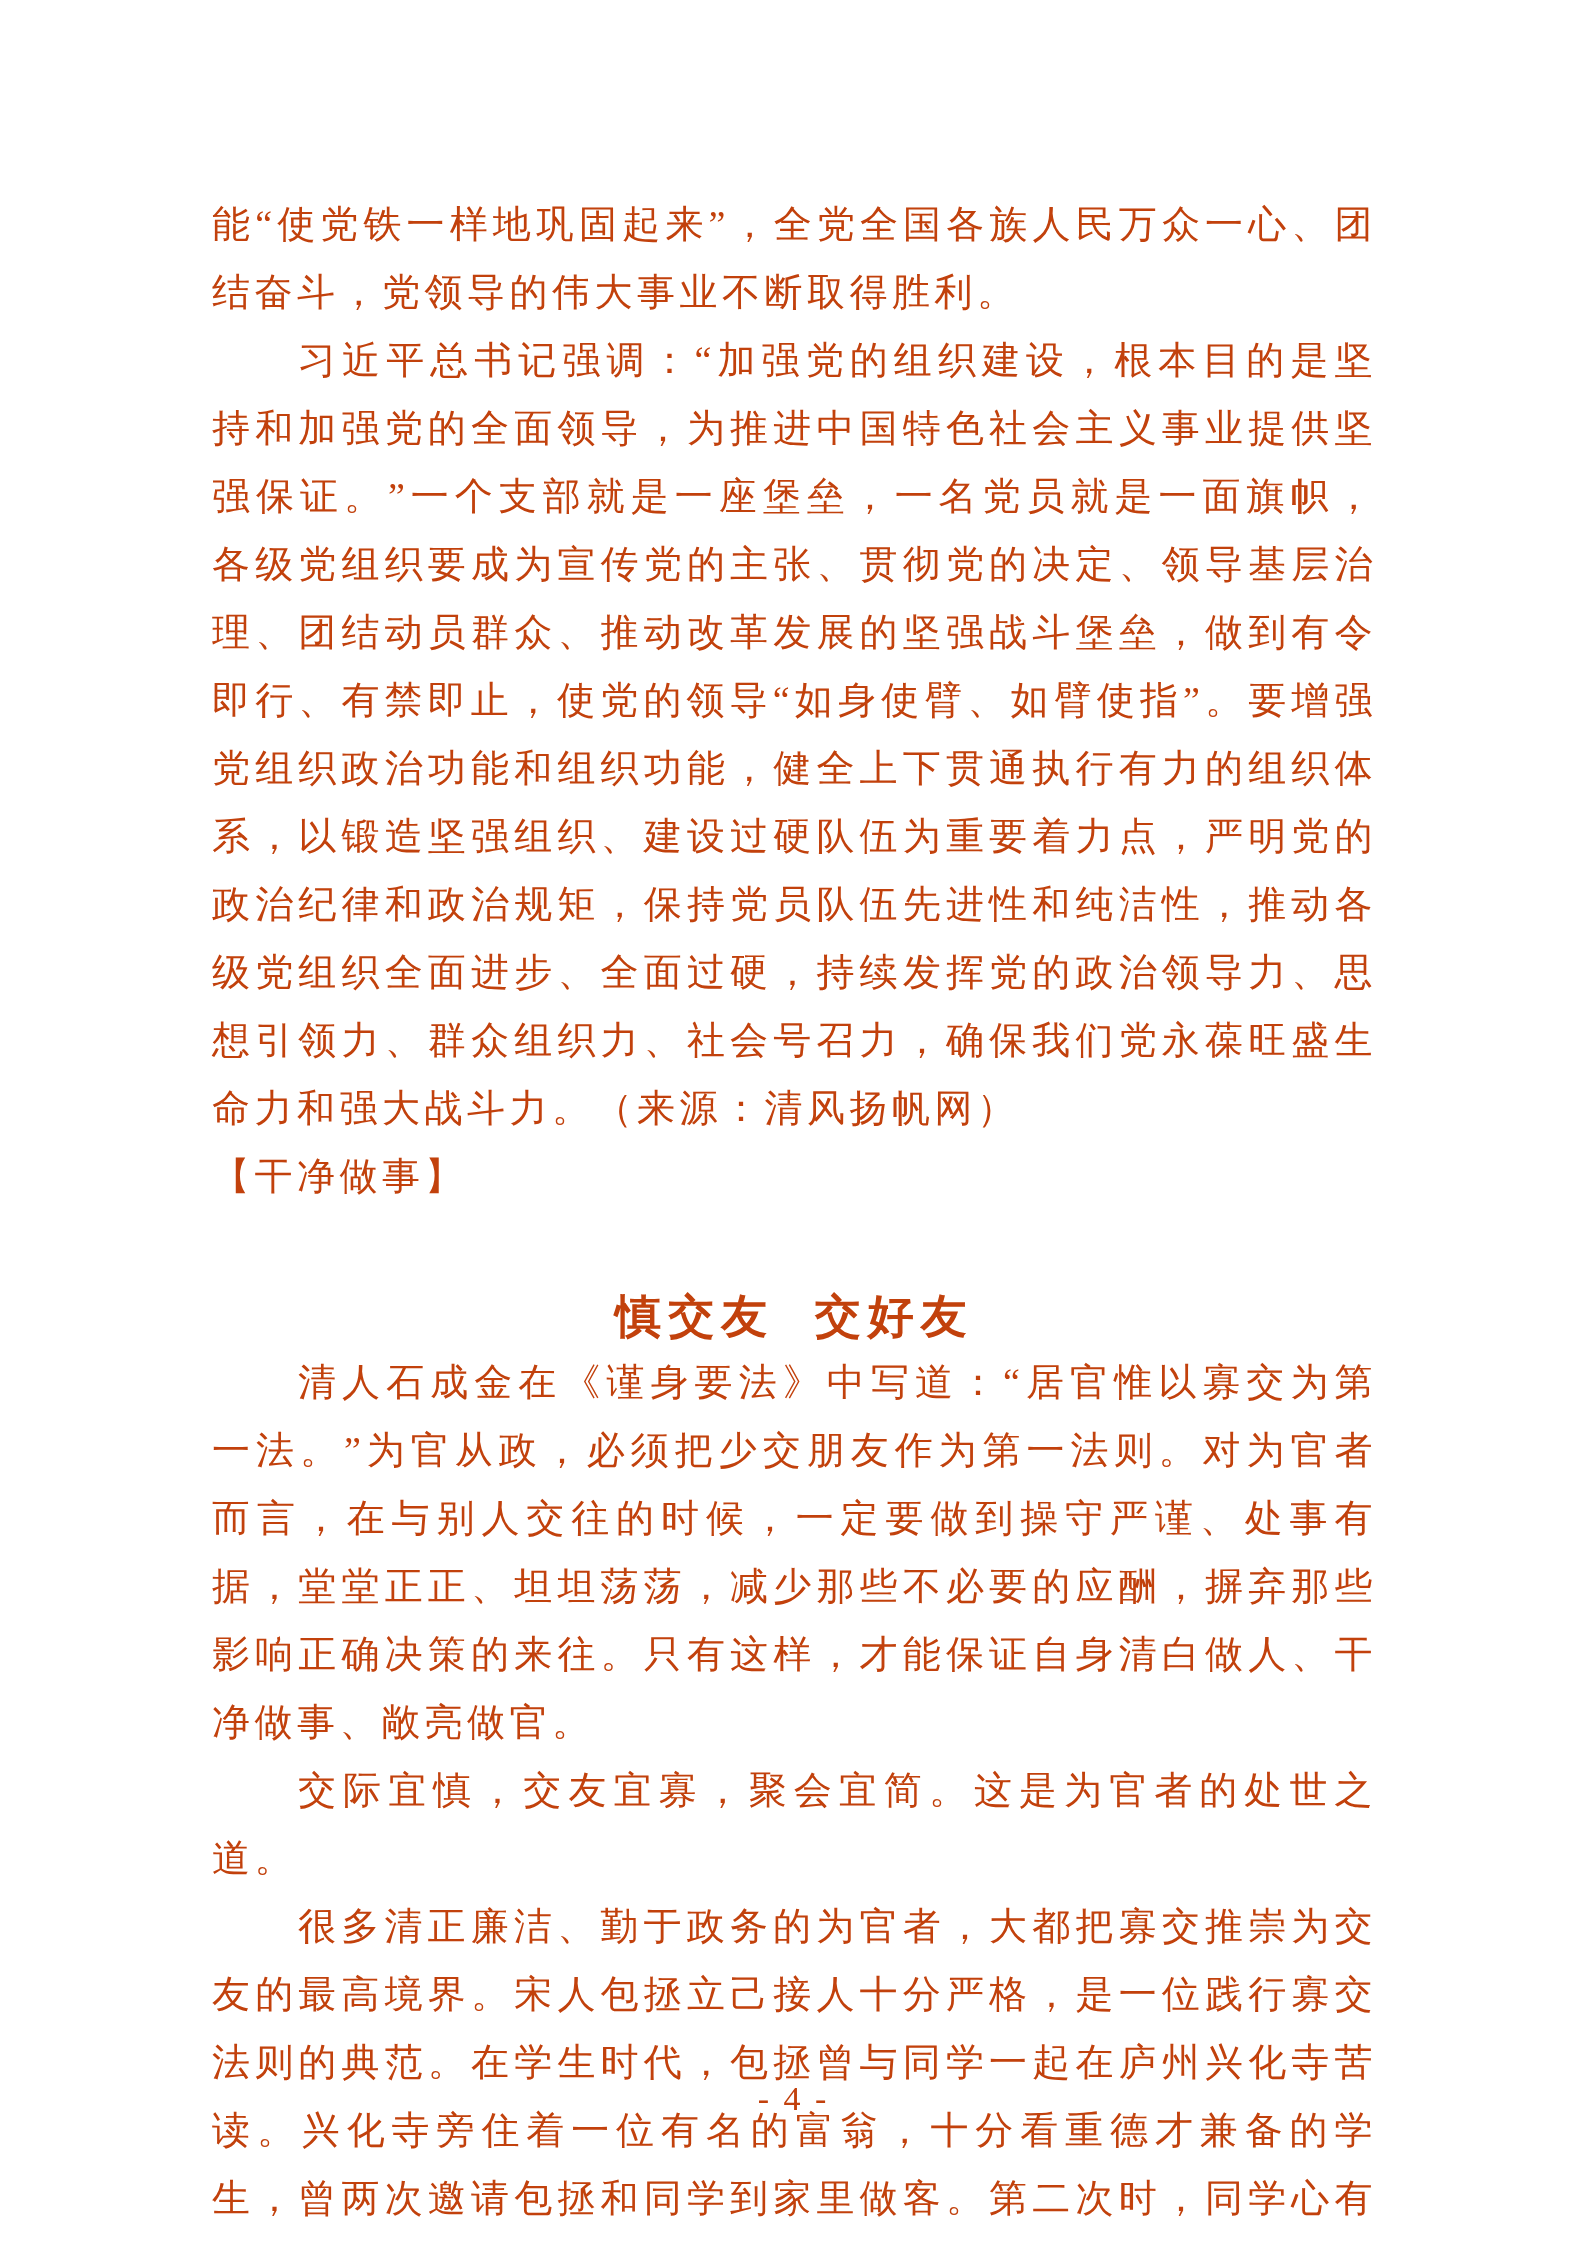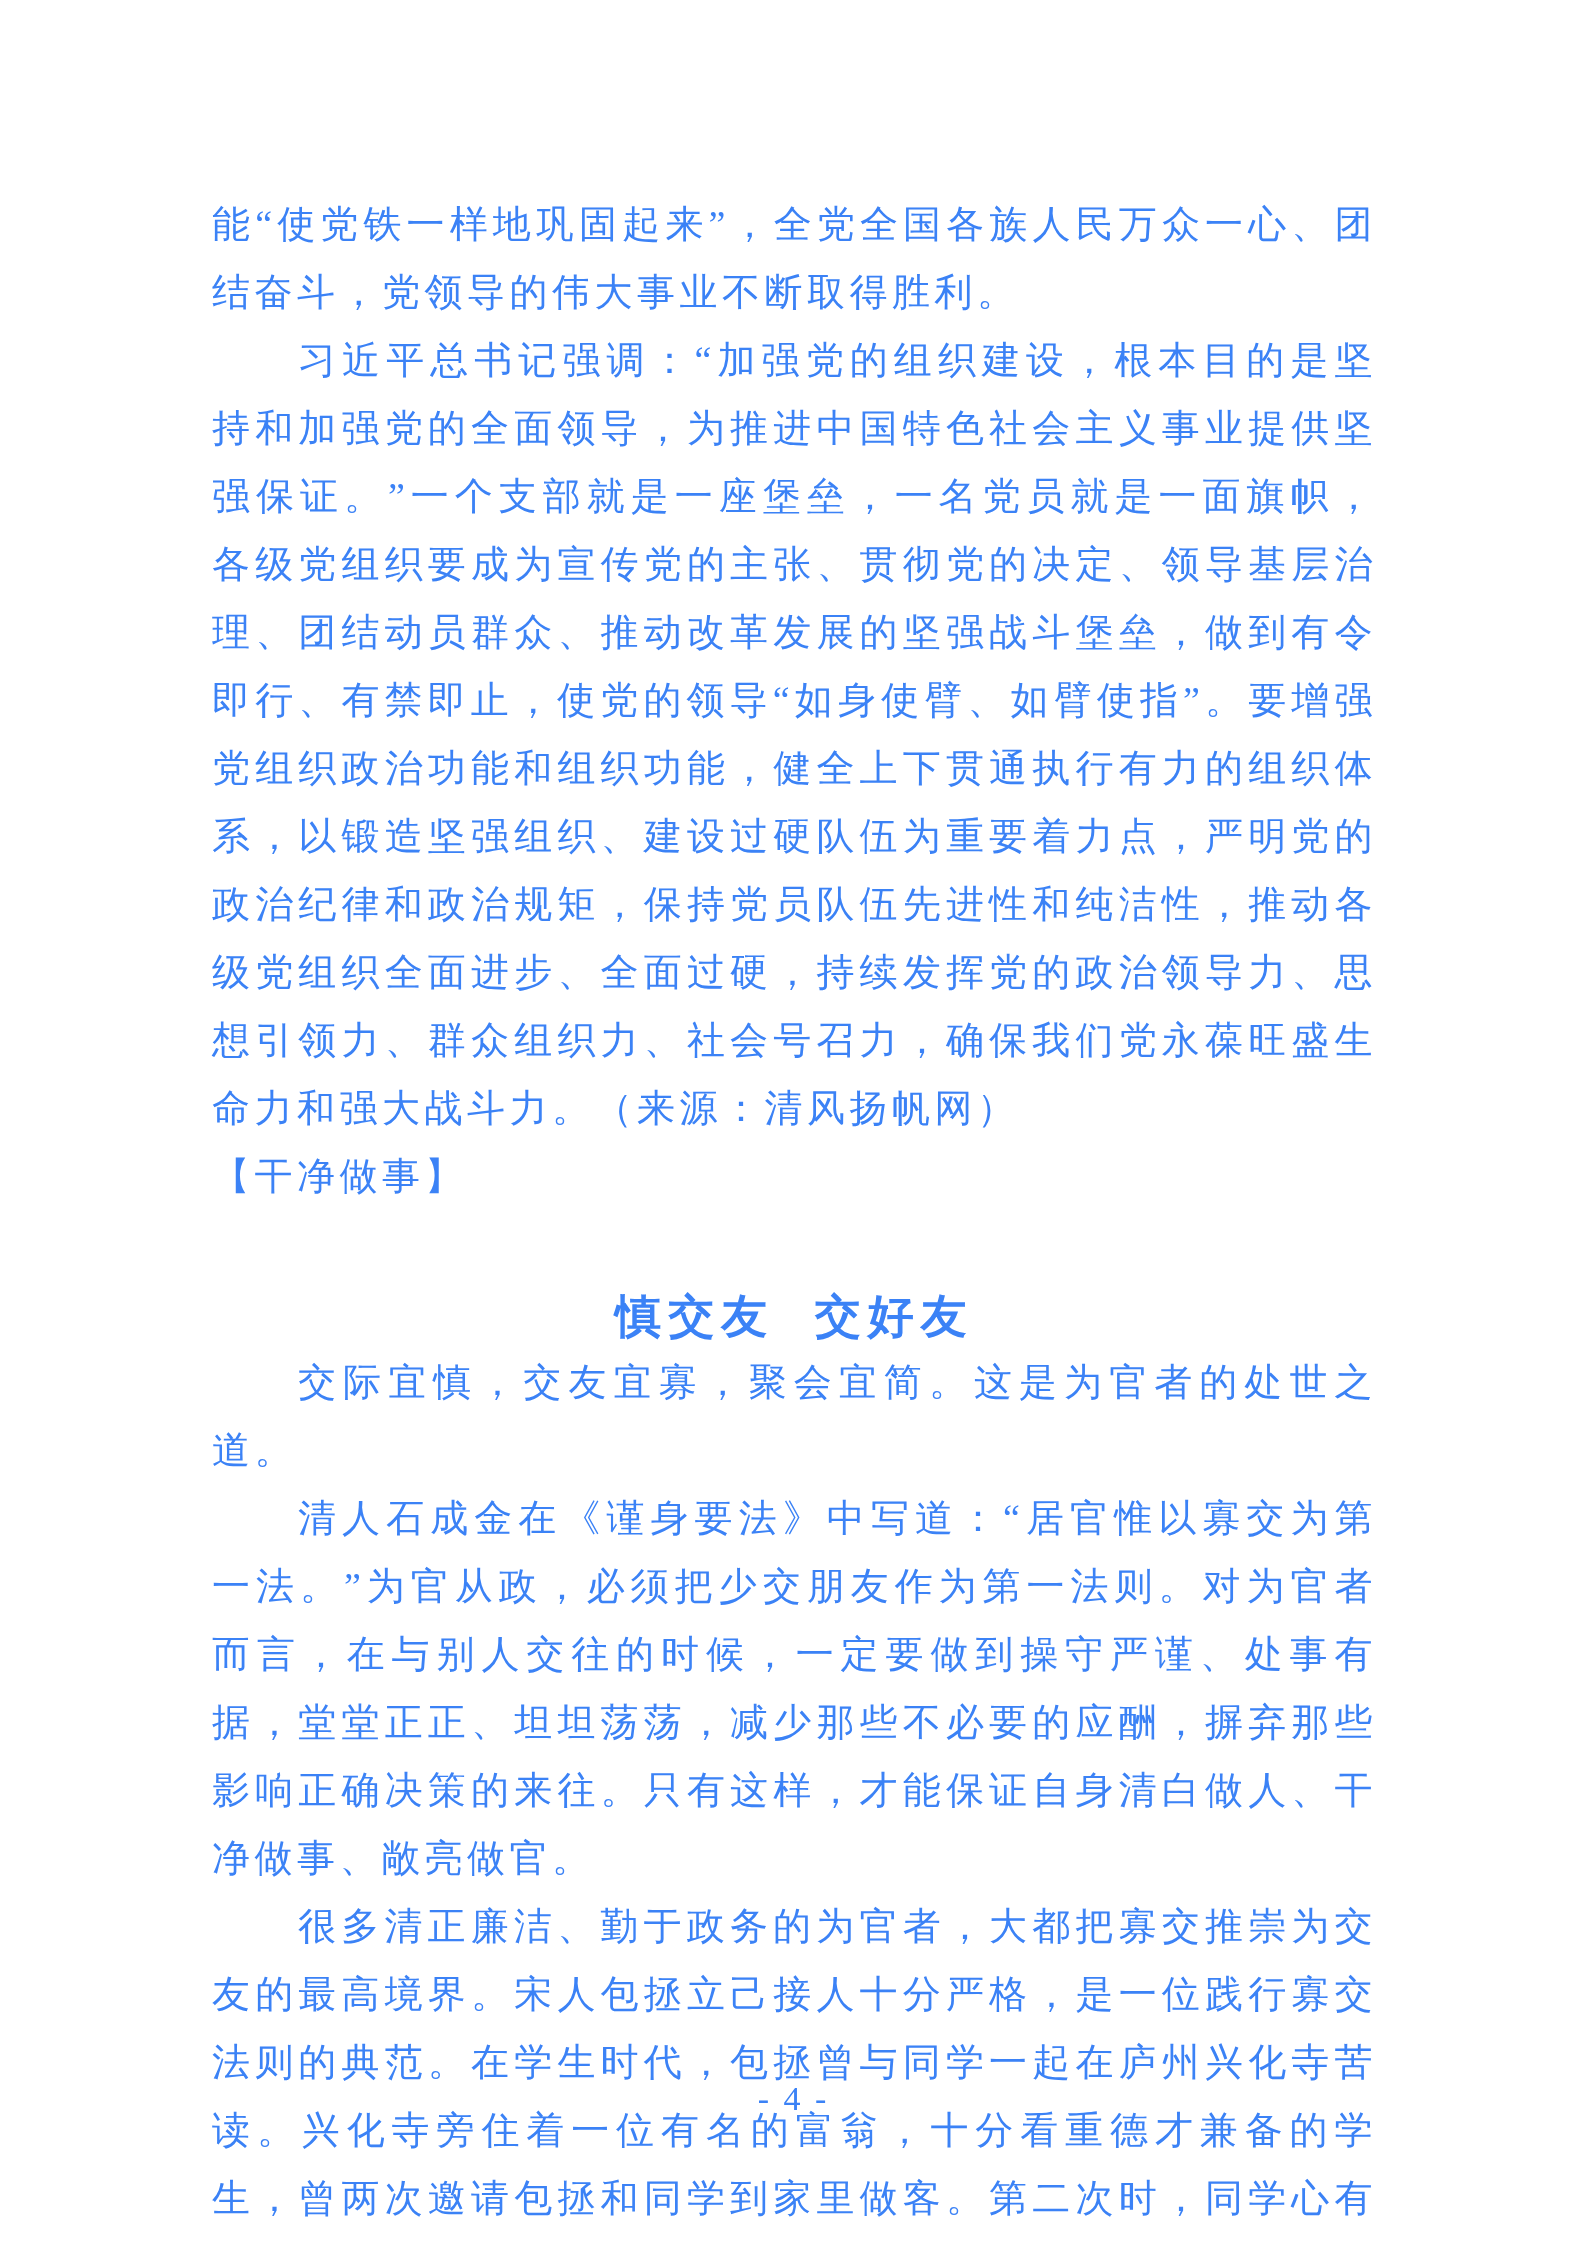--- a/index.html
+++ b/index.html
@@ -5,21 +5,21 @@
   html, body {
     margin: 0;
     padding: 0;
     background: #ffffff;
   }
   .page {
     position: relative;
     width: 1587px;
     height: 2245px;
     background: #ffffff;
-    color: #3b82f6;
+    color: #c2410c;
     font-family: "Liberation Serif", "DejaVu Serif", serif;
     overflow: hidden;
   }
   .body-text {
     padding: 190px 210px 0 212px;
   }
   p.body {
     margin: 0;
     font-size: 38px;
     line-height: 68px;
@@ -65,22 +65,22 @@
   <div class="body-text">
 
     <p class="body">能“使党铁一样地巩固起来”，全党全国各族人民万众一心、团结奋斗，党领导的伟大事业不断取得胜利。</p>
 
     <p class="body indent">习近平总书记强调：“加强党的组织建设，根本目的是坚持和加强党的全面领导，为推进中国特色社会主义事业提供坚强保证。”一个支部就是一座堡垒，一名党员就是一面旗帜，各级党组织要成为宣传党的主张、贯彻党的决定、领导基层治理、团结动员群众、推动改革发展的坚强战斗堡垒，做到有令即行、有禁即止，使党的领导“如身使臂、如臂使指”。要增强党组织政治功能和组织功能，健全上下贯通执行有力的组织体系，以锻造坚强组织、建设过硬队伍为重要着力点，严明党的政治纪律和政治规矩，保持党员队伍先进性和纯洁性，推动各级党组织全面进步、全面过硬，持续发挥党的政治领导力、思想引领力、群众组织力、社会号召力，确保我们党永葆旺盛生命力和强大战斗力。（来源：清风扬帆网）</p>
 
     <p class="body section-header">【干净做事】</p>
 
     <h1 class="article-title">慎交友 交好友</h1>
 
+    <p class="body indent">清人石成金在《谨身要法》中写道：“居官惟以寡交为第一法。”为官从政，必须把少交朋友作为第一法则。对为官者而言，在与别人交往的时候，一定要做到操守严谨、处事有据，堂堂正正、坦坦荡荡，减少那些不必要的应酬，摒弃那些影响正确决策的来往。只有这样，才能保证自身清白做人、干净做事、敞亮做官。</p>
+
     <p class="body indent section2-first">交际宜慎，交友宜寡，聚会宜简。这是为官者的处世之道。</p>
-
-    <p class="body indent">清人石成金在《谨身要法》中写道：“居官惟以寡交为第一法。”为官从政，必须把少交朋友作为第一法则。对为官者而言，在与别人交往的时候，一定要做到操守严谨、处事有据，堂堂正正、坦坦荡荡，减少那些不必要的应酬，摒弃那些影响正确决策的来往。只有这样，才能保证自身清白做人、干净做事、敞亮做官。</p>
 
     <p class="body indent">很多清正廉洁、勤于政务的为官者，大都把寡交推崇为交友的最高境界。宋人包拯立己接人十分严格，是一位践行寡交法则的典范。在学生时代，包拯曾与同学一起在庐州兴化寺苦读。兴化寺旁住着一位有名的富翁，十分看重德才兼备的学生，曾两次邀请包拯和同学到家里做客。第二次时，同学心有所动，包拯却不为所动，</p>
 
   </div>
 
   <div class="page-number">- 4 -</div>
 </div>
 
 </body></html>

